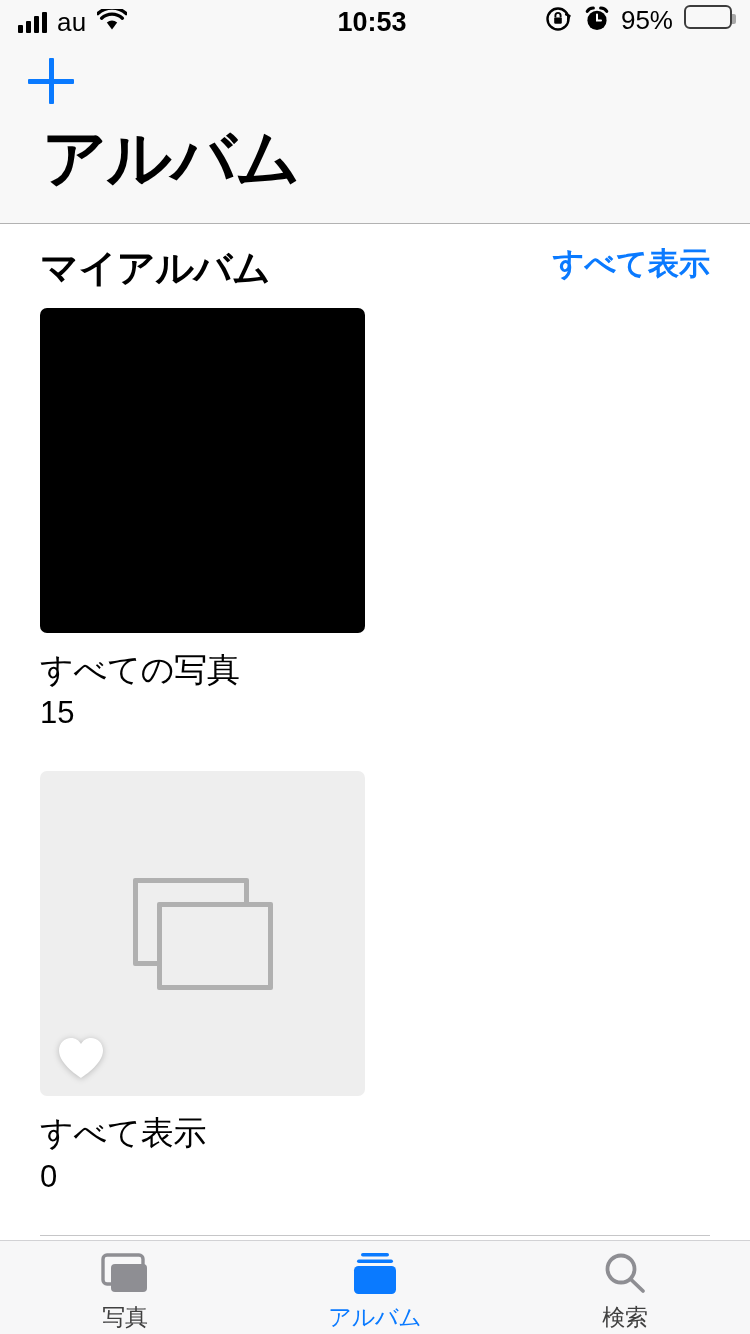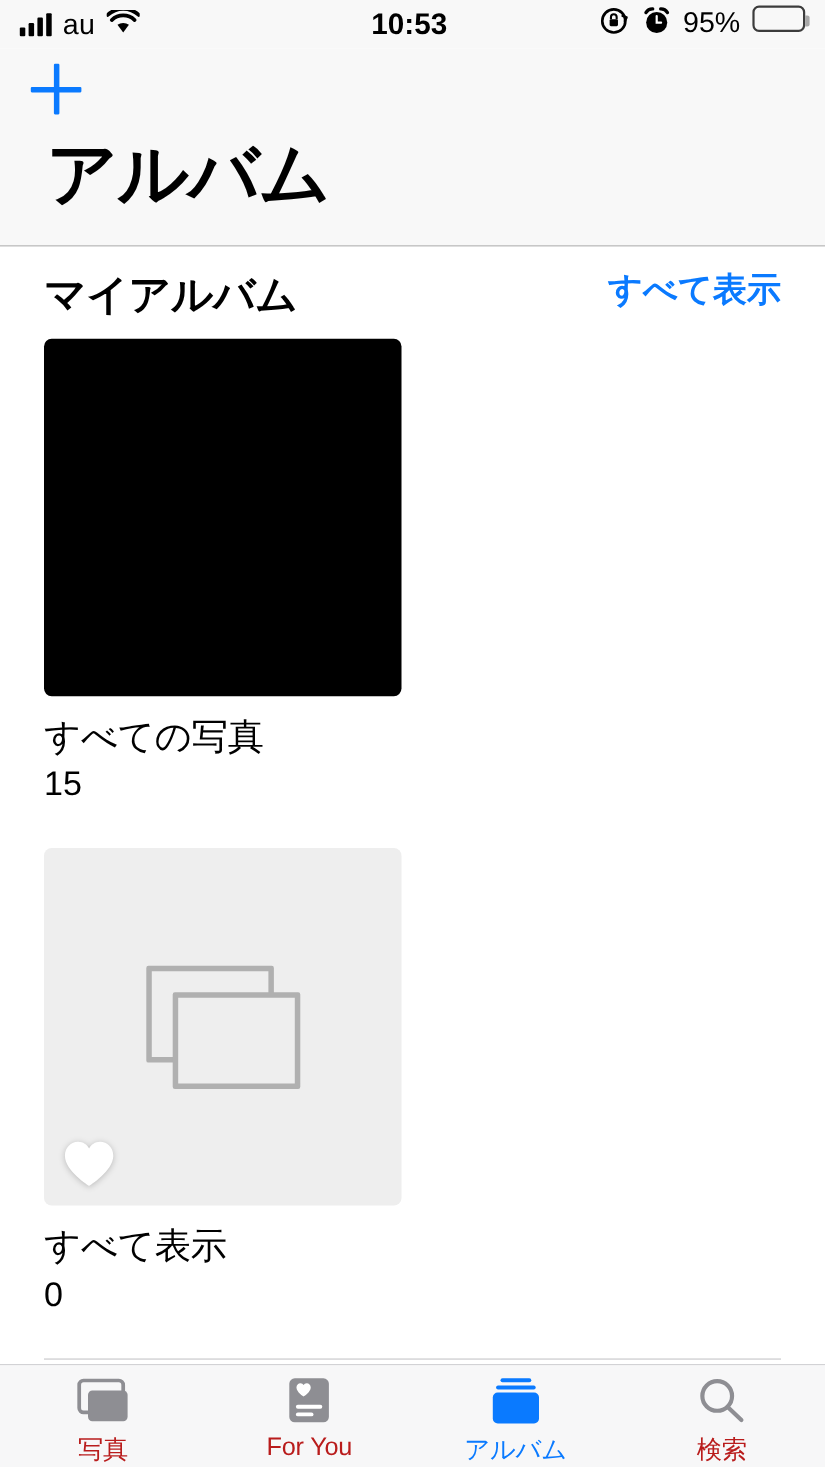--- a/index.html
+++ b/index.html
@@ -116,21 +116,21 @@
     background:#f7f7f8;
     border-top:1px solid #d2d2d5;
     display:flex;
   }
   .tab{
     flex:1; display:flex; flex-direction:column;
     align-items:center; justify-content:flex-start;
     padding-top:10px; cursor:pointer;
   }
   .tab-icon{ height:46px; display:flex; align-items:center; justify-content:center; }
-  .tab-label{ font-size:23px; margin-top:5px; color:#b91c1c; letter-spacing:-0.2px; }
+  .tab-label{ font-size:23px; margin-top:5px; color:#404040; letter-spacing:-0.2px; }
   .tab.active .tab-label{ color:#0a7aff; }
 </style>
 </head>
 <body>
 
 <div class="screen">
 
   <div class="status-bar">
     <div class="sb-left">
       <span class="signal-bars">
@@ -225,31 +225,20 @@
     <div class="tab">
       <span class="tab-icon">
         <svg width="54" height="44" viewBox="0 0 54 44">
           <rect x="5" y="3" width="40" height="29" rx="4" fill="none" stroke="#8e8e93" stroke-width="3.4"></rect>
           <rect x="13" y="12" width="36" height="28" rx="4" fill="#8e8e93"></rect>
         </svg>
       </span>
       <span class="tab-label">写真</span>
     </div>
 
-    <div class="tab">
-      <span class="tab-icon">
-        <svg width="44" height="46" viewBox="0 0 44 46">
-          <rect x="4" y="2" width="36" height="40" rx="5" fill="#8e8e93"></rect>
-          <path d="M17 18.5 C17 18.5 10.5 14.5 10.5 10.3 C10.5 8 12.2 6.4 14.1 6.4 C15.5 6.4 16.5 7.2 17 8.2 C17.5 7.2 18.5 6.4 19.9 6.4 C21.8 6.4 23.5 8 23.5 10.3 C23.5 14.5 17 18.5 17 18.5 Z" fill="#ffffff"></path>
-          <rect x="10" y="26" width="24" height="3.6" rx="1.8" fill="#ffffff"></rect>
-          <rect x="10" y="33" width="16" height="3.6" rx="1.8" fill="#ffffff"></rect>
-        </svg>
-      </span>
-      <span class="tab-label">For You</span>
-    </div>
 
     <div class="tab active">
       <span class="tab-icon">
         <svg width="54" height="46" viewBox="0 0 54 46">
           <rect x="13" y="2" width="28" height="3.6" rx="1.8" fill="#0a7aff"></rect>
           <rect x="9" y="8.5" width="36" height="3.6" rx="1.8" fill="#0a7aff"></rect>
           <rect x="6" y="15" width="42" height="28" rx="4.5" fill="#0a7aff"></rect>
         </svg>
       </span>
       <span class="tab-label">アルバム</span>

